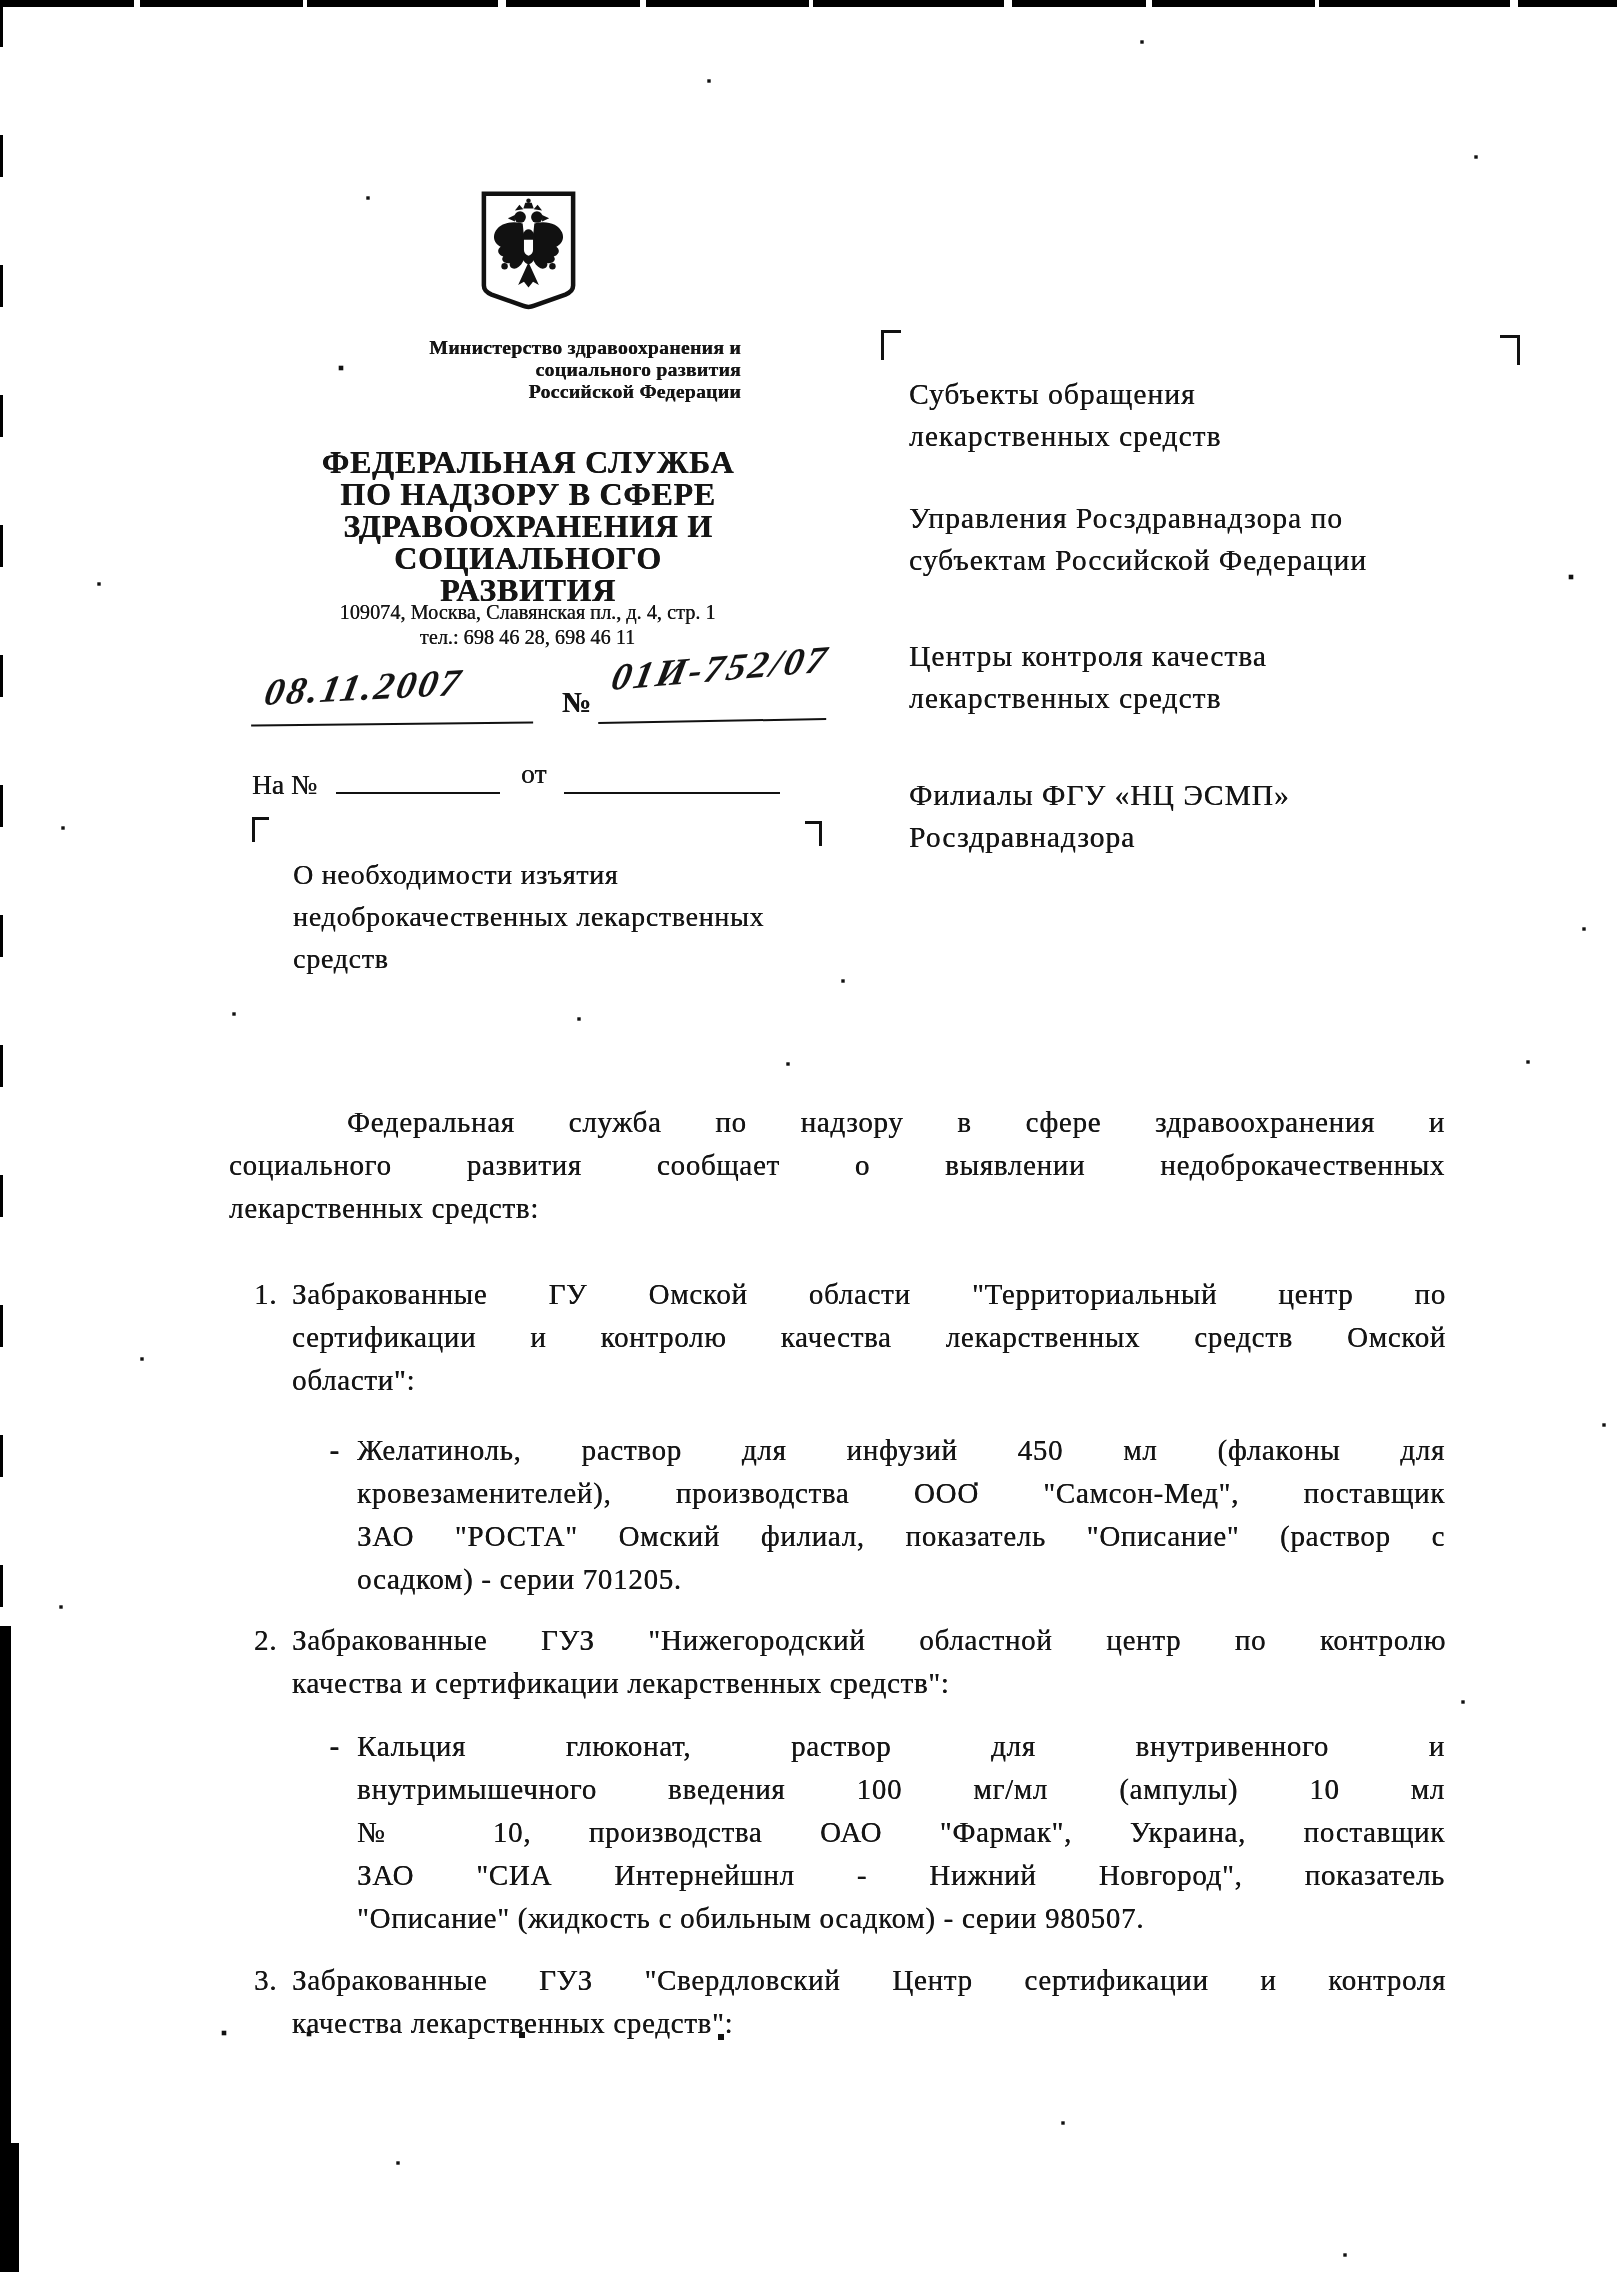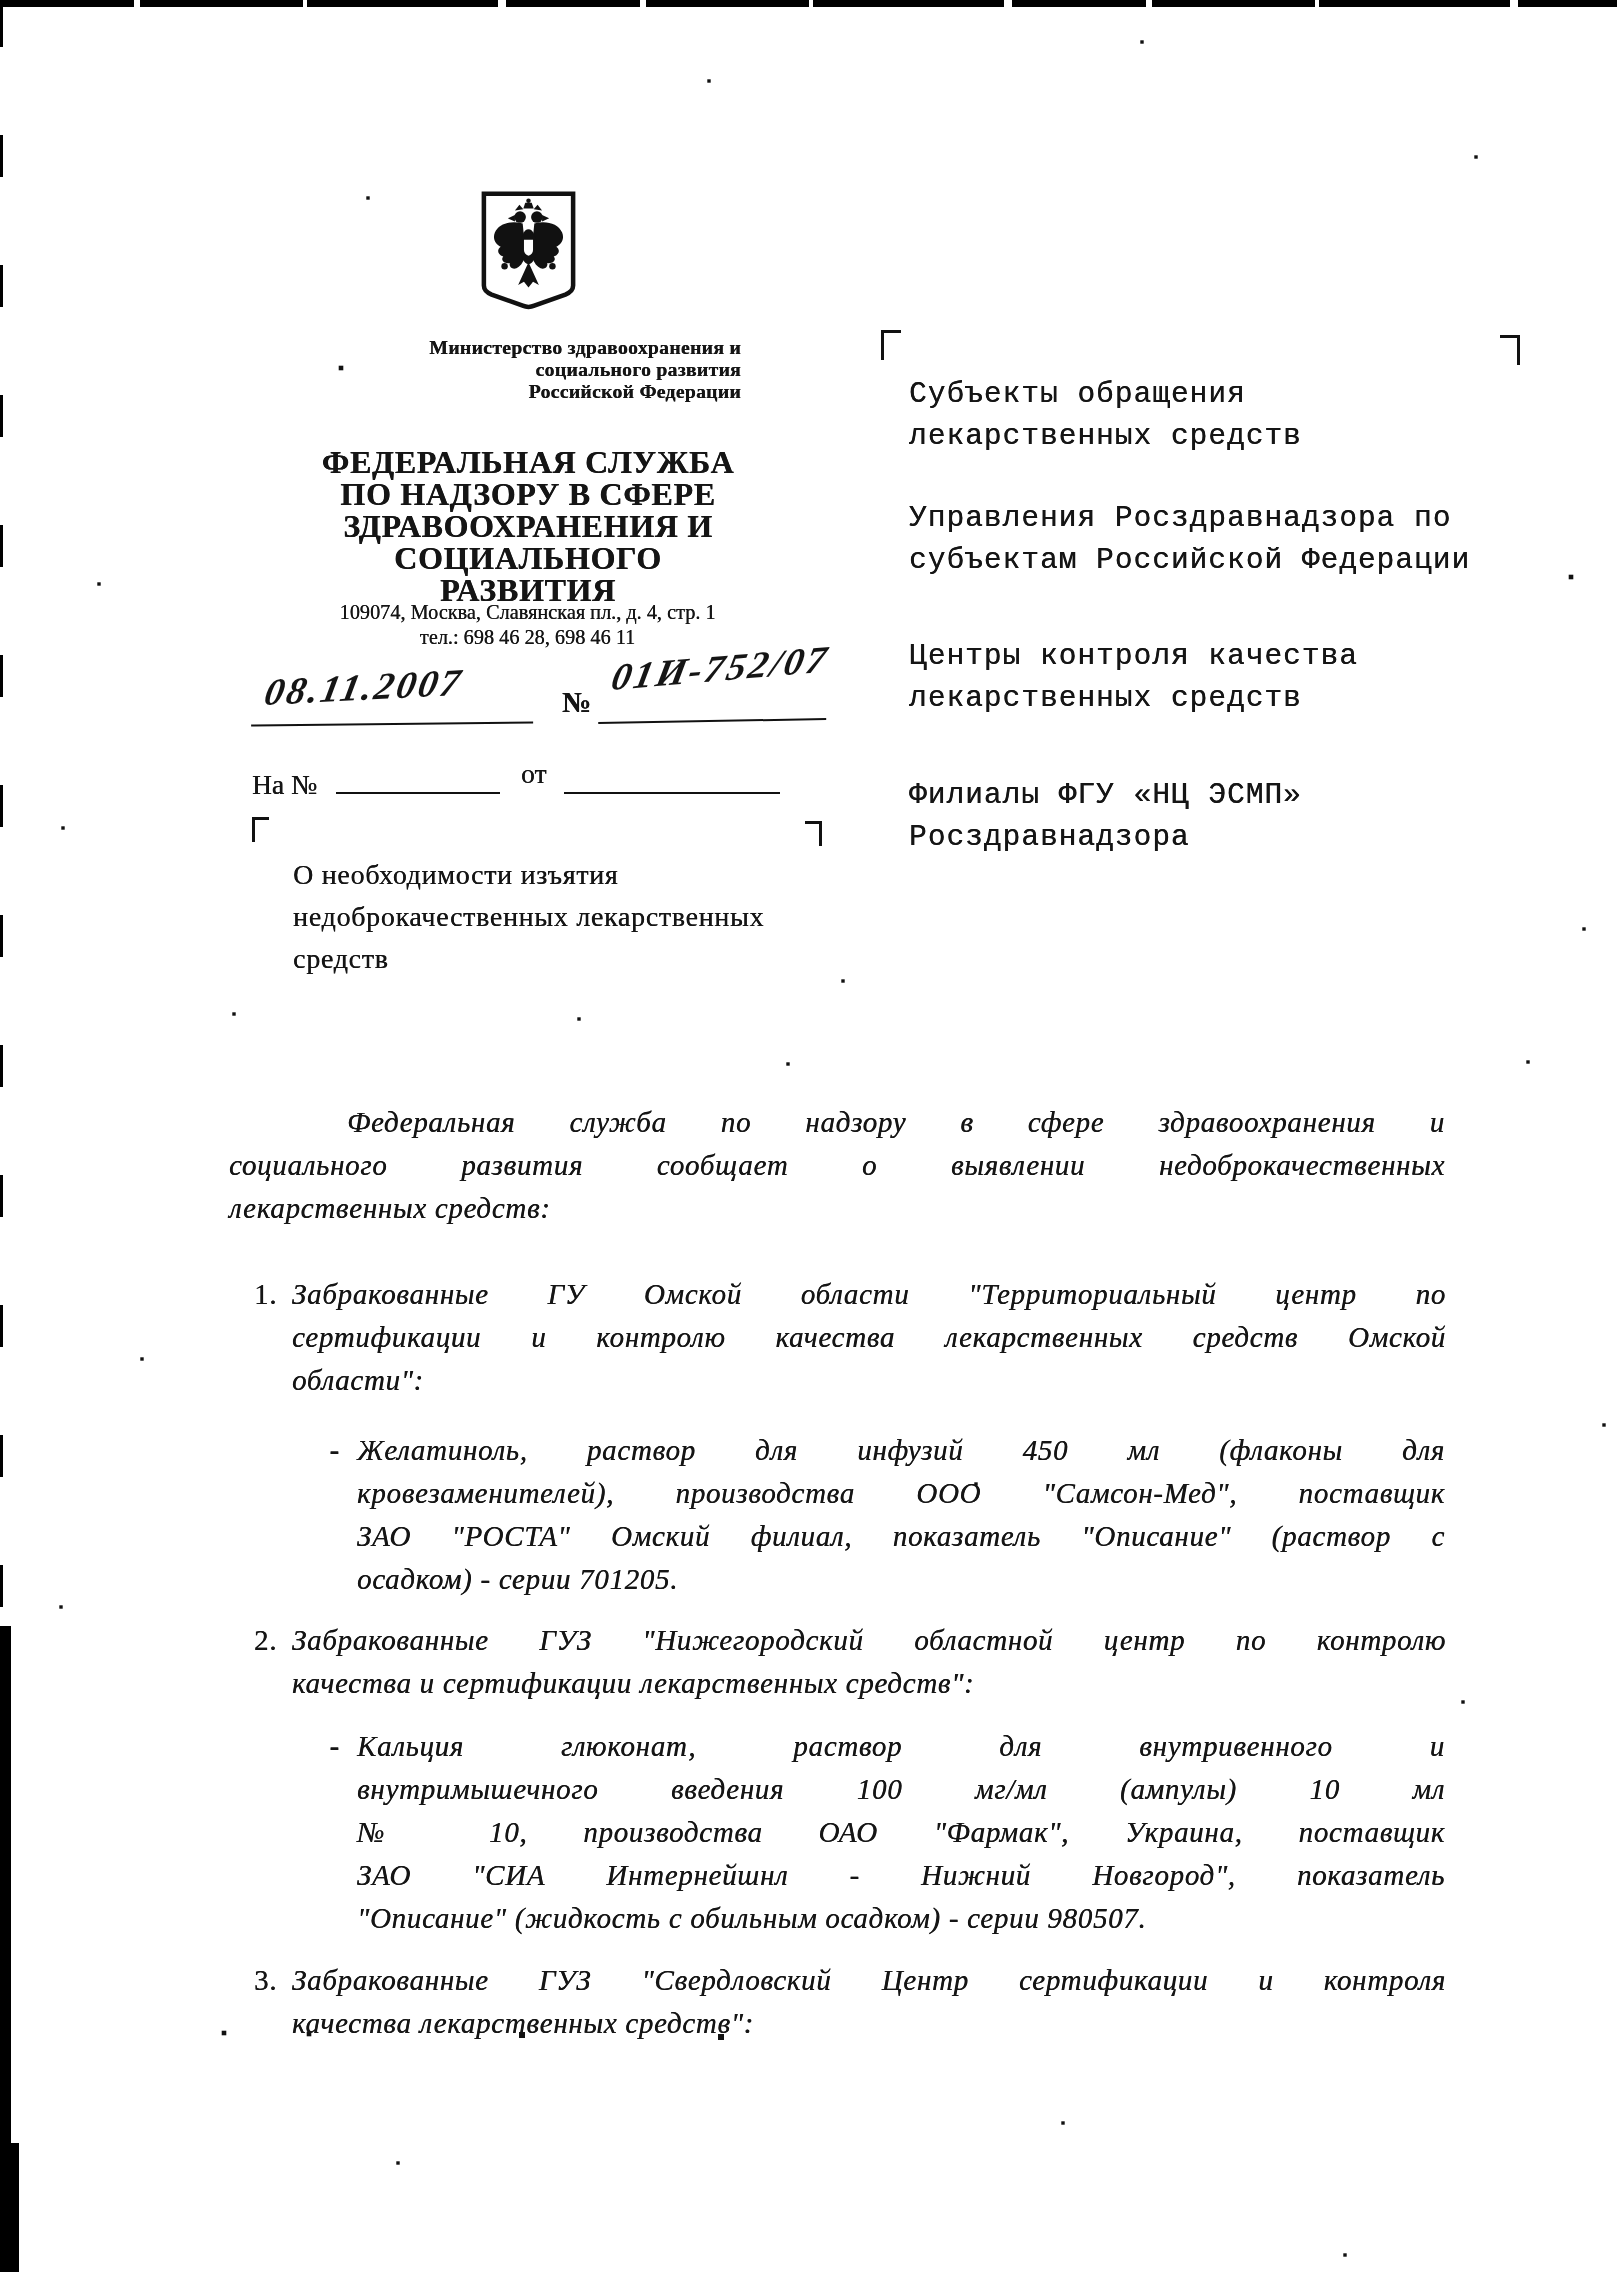--- a/index.html
+++ b/index.html
@@ -56,26 +56,26 @@
   .cb-tr{ border-top:3.3px solid #111; border-right:3.3px solid #111;}
   .cb-subj-l{ left:252px; top:817px;}
   .cb-subj-r{ left:805px; top:821px;}
   .cb-addr-l{ left:881px; top:330px; width:19.7px; height:30px; border-width:3.9px;}
   .cb-addr-r{ left:1500px; top:335px; width:19.7px; height:30px; border-width:3.9px;}
 
   .subject{ left:269px; top:854px; width:564px; font-size:28px; line-height:42px; letter-spacing:0.7px;margin-left:24px;}
   .subject div{ position:static;}
 
   .addr-block{ left:909px; width:577px; font-size:29.5px; line-height:42px; letter-spacing:1px;}
-  .addr-block div{ position:static;font-family:Liberation Mono, monospace;}
+  .addr-block div{ position:static;}
   .ab0{ top:373px;} .ab1{ top:497px;} .ab2{ top:635px;} .ab3{ top:774px;}
 
   
   .para{ font-size:29px; line-height:43px; letter-spacing:0.7px;}
-  .para div{ position:static;font-style:italic;}
+  .para div{ position:static;}
   .jl{ text-align:justify; text-align-last:justify; text-justify:inter-word;}
   .ll{ text-align:left;}
   .indent1{ padding-left:118px;}
   .intro{ left:229px; top:1101px; width:1216px;}
   .litem{ left:292px; width:1154px;}
   .li1{ top:1273px;} .li2{ top:1619px;} .li3{ top:1959px;}
   .num{ left:-38px; top:0; width:36px; text-align:left;}
   .drug{ left:357px; width:1088px;}
   .dr1{ top:1429px;} .dr2{ top:1725px;}
   .dash{ left:-27.5px; top:0; width:26px; text-align:left; font-weight:bold;}

